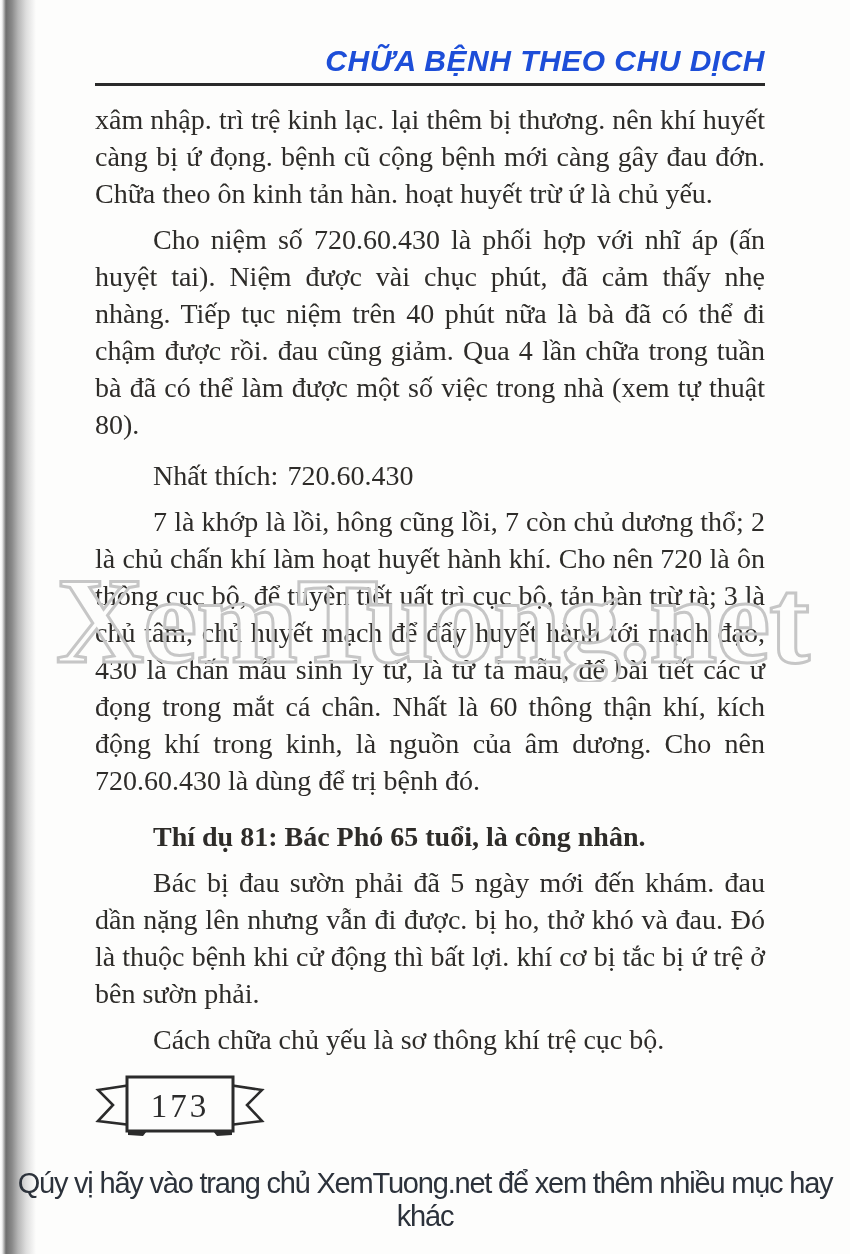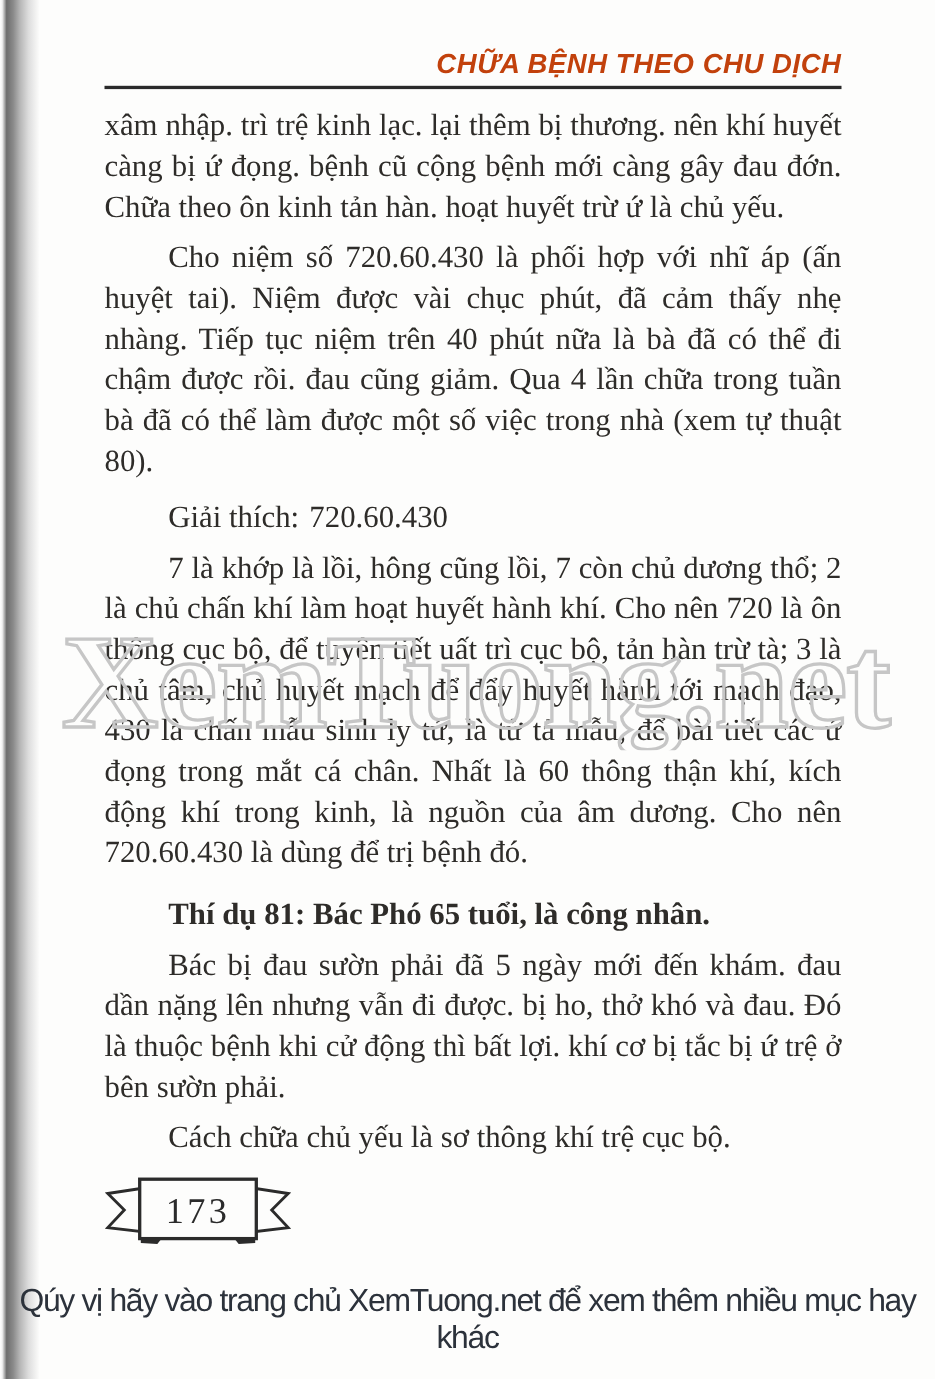--- a/index.html
+++ b/index.html
@@ -41,23 +41,23 @@
     position:relative;
     z-index:2;
     padding:44px 85px 0 95px;
     color:var(--ink);
   }
   .running-header{
     text-align:right;
     font-family:"Liberation Sans", sans-serif;
     font-weight:bold;
     font-style:italic;
-    font-size:25px;
+    font-size:30px;
     letter-spacing:0.5px;
-    color:#c2410c;
+    color:#1d4ed8;
   }
   .header-rule{
     height:3px;
     background:var(--rule-ink);
     margin-top:5px;
   }
   p{margin:0;}
   .body-para{
     font-size:28px;
     line-height:37px;
@@ -108,21 +108,21 @@
 
   <div class="running-header">
     <span>CHỮA BỆNH THEO CHU DỊCH</span>
   </div>
   <div class="header-rule"></div>
 
   <p class="body-para no-indent">xâm nhập. trì trệ kinh lạc. lại thêm bị thương. nên khí huyết càng bị ứ đọng. bệnh cũ cộng bệnh mới càng gây đau đớn. Chữa theo ôn kinh tản hàn. hoạt huyết trừ ứ là chủ yếu.</p>
 
   <p class="body-para">Cho niệm số 720.60.430 là phối hợp với nhĩ áp (ấn huyệt tai). Niệm được vài chục phút, đã cảm thấy nhẹ nhàng. Tiếp tục niệm trên 40 phút nữa là bà đã có thể đi chậm được rồi. đau cũng giảm. Qua 4 lần chữa trong tuần bà đã có thể làm được một số việc trong nhà (xem tự thuật 80).</p>
 
-  <p class="body-para explain-line"><span>Giải thích:</span><span class="bold">720.60.430</span></p>
+  <p class="body-para explain-line"><span>Nhất thích:</span><span class="bold">720.60.430</span></p>
 
   <p class="body-para">7 là khớp là lồi, hông cũng lồi, 7 còn chủ dương thổ; 2 là chủ chấn khí làm hoạt huyết hành khí. Cho nên 720 là ôn thông cục bộ, để tuyên tiết uất trì cục bộ, tản hàn trừ tà; 3 là chủ tâm, chủ huyết mạch để đẩy huyết hành tới mạch đạo, 430 là chấn mẫu sinh ly tử, là tử tả mẫu, để bài tiết các ứ đọng trong mắt cá chân. Nhất là 60 thông thận khí, kích động khí trong kinh, là nguồn của âm dương. Cho nên 720.60.430 là dùng để trị bệnh đó.</p>
 
   <p class="example-heading">Thí dụ 81: Bác Phó 65 tuổi, là công nhân.</p>
 
   <p class="body-para">Bác bị đau sườn phải đã 5 ngày mới đến khám. đau dần nặng lên nhưng vẫn đi được. bị ho, thở khó và đau. Đó là thuộc bệnh khi cử động thì bất lợi. khí cơ bị tắc bị ứ trệ ở bên sườn phải.</p>
 
   <p class="body-para">Cách chữa chủ yếu là sơ thông khí trệ cục bộ.</p>
 
   <div class="banner-wrap">

